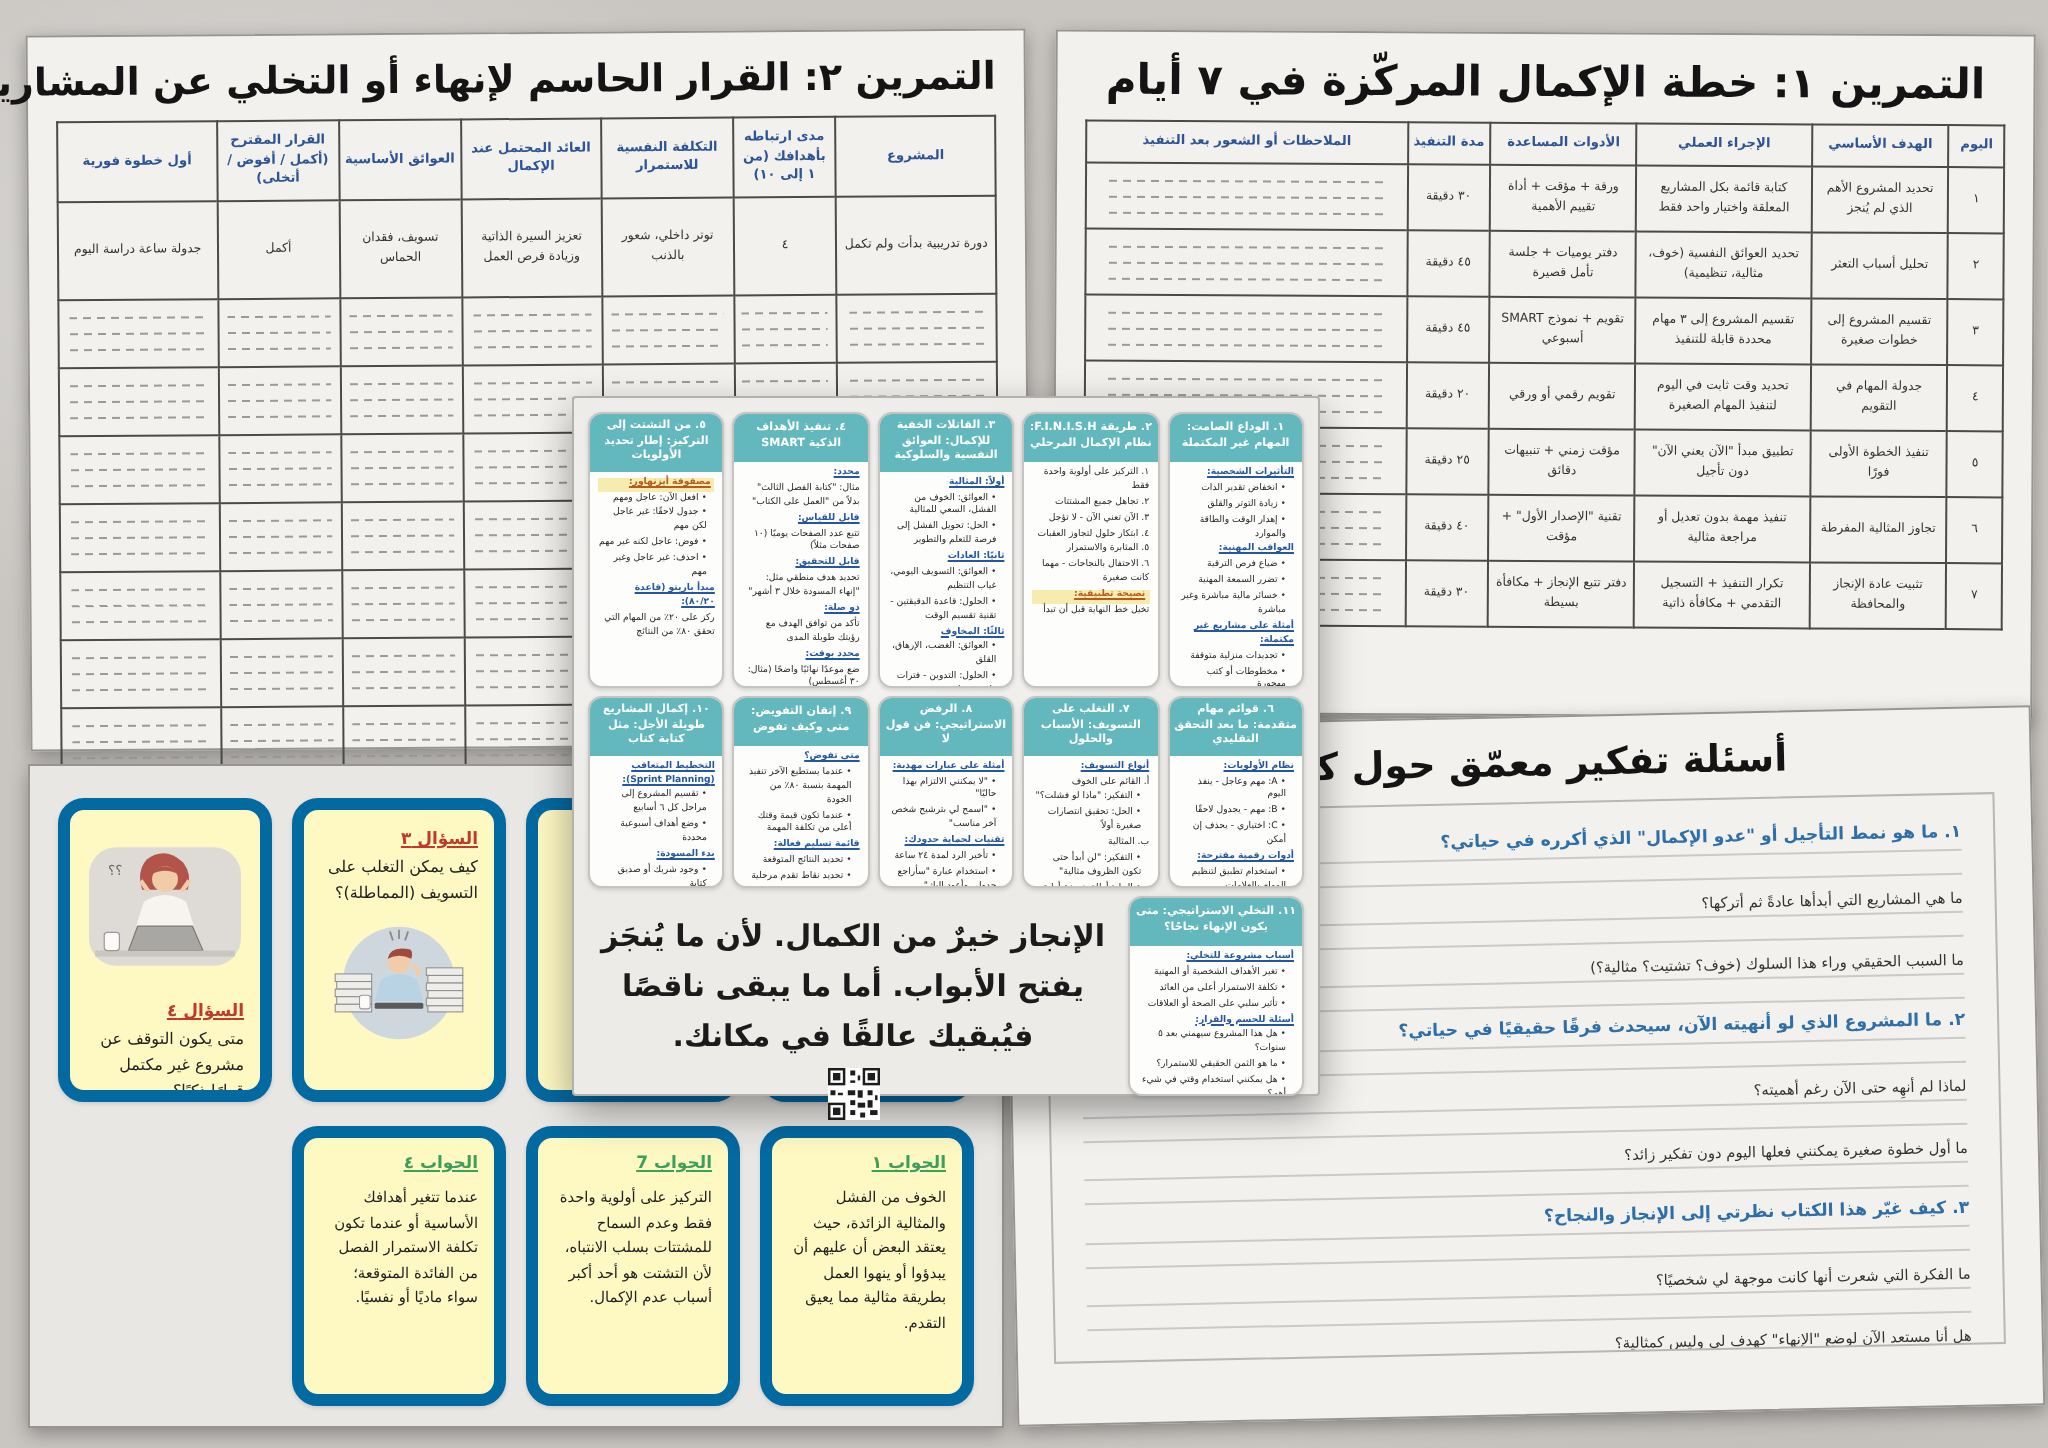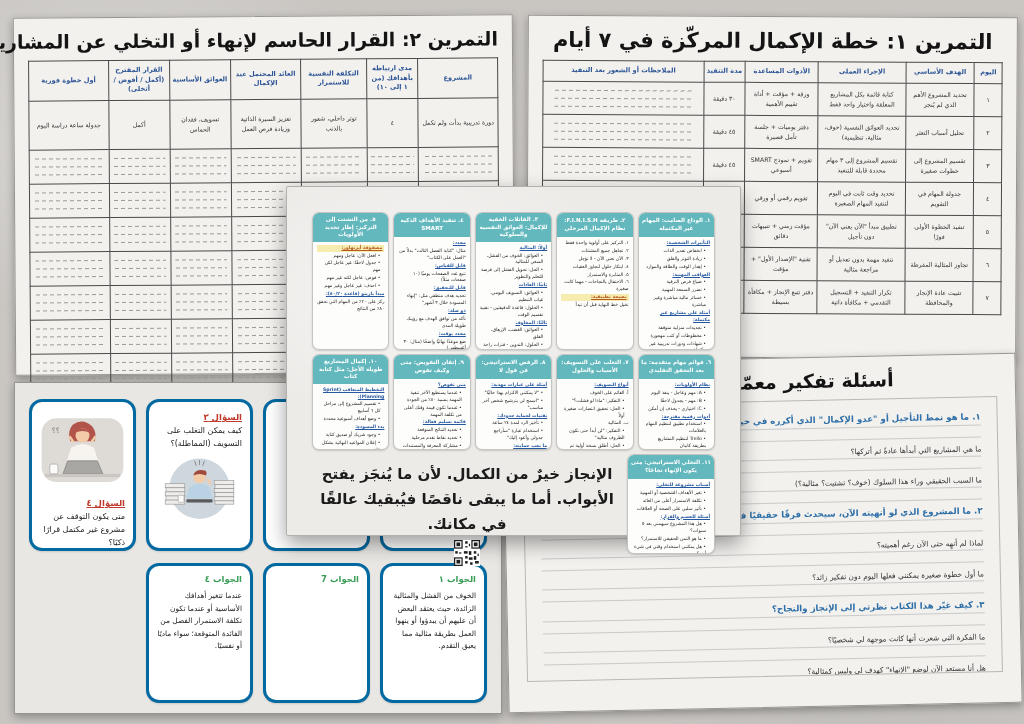--- a/index.html
+++ b/index.html
@@ -26,23 +26,23 @@
     background-image:
       repeating-linear-gradient(90deg,#9a9a9a 0 4px,transparent 4px 7px),
       repeating-linear-gradient(90deg,#9a9a9a 0 4px,transparent 4px 7px),
       repeating-linear-gradient(90deg,#9a9a9a 0 4px,transparent 4px 7px);
     background-size:86% 1px,86% 1px,86% 1px;
     background-position:center 8px,center 16px,center 24px;}
   tr.empty td{height:27px;}
   tr.filled td{height:42px;}
 
   
-  .card-sum{position:absolute;left:286px;top:186px;width:455px;height:350px;z-index:3;
+  .card-sum{position:absolute;left:286px;top:198px;width:374px;height:350px;z-index:3;
     background:#edebe8;border:1px solid #b3b1ae;border-radius:2px;
-    box-shadow:0 8px 20px rgba(0,0,0,.38);box-sizing:border-box;padding:25px;direction:rtl;
+    box-shadow:0 8px 20px rgba(0,0,0,.38);box-sizing:border-box;padding:7px;direction:rtl;
     background-image:radial-gradient(ellipse 300px 200px at 30% 30%, rgba(255,255,255,.5), transparent 70%);}
   .srow{display:grid;grid-template-columns:repeat(5,1fr);gap:4px;margin-bottom:4px;}
   .ms{background:#fdfdfc;border:1px solid #c6c4c1;border-radius:7px;overflow:hidden;
     box-shadow:0 1px 2px rgba(0,0,0,.15);}
   .row1 .ms{height:136px;}
   .row2 .ms{height:94px;}
   .ms-head{background:#62b8bd;color:#fff;font-size:5.6px;font-weight:bold;text-align:center;
     padding:3px 2px;line-height:1.35;min-height:18px;display:flex;align-items:center;justify-content:center;}
   .ms-body{padding:3px 4px;font-size:4.6px;line-height:1.5;color:#1f1f1f;text-align:right;overflow:hidden;}
   .ms-line{margin-bottom:1px;}
@@ -54,24 +54,24 @@
   .sbottom .ms{height:98px;}
   .quote-wrap{display:flex;flex-direction:column;align-items:center;justify-content:flex-start;}
   .quote{font-size:15px;font-weight:800;color:#1b1b1b;text-align:center;line-height:1.65;padding:8px 6px 2px;}
   .qr{margin-top:2px;}
 
   
   .page-qa{left:14px;top:382px;width:488px;height:332px;background:#e8e7e4;z-index:2;padding:16px 14px;}
   .qa-row{display:grid;grid-template-columns:repeat(4,1fr);gap:10px;direction:rtl;}
   .qa-row.top{height:152px;margin-bottom:12px;}
   .qa-row.bot{height:140px;}
-  .qcard,.acard{background:#ffffff;border:3px solid #0369a1;border-radius:13px;
+  .qcard,.acard{background:#fef9c3;border:6px solid #0369a1;border-radius:13px;
     box-sizing:border-box;padding:8px 8px;overflow:hidden;box-shadow:0 1px 2px rgba(0,0,0,.12);}
   .q-label{color:#c0392b;font-size:8.5px;font-weight:bold;text-decoration:underline;margin:2px 0 3px;}
-  .a-label{color:#3da05a;font-size:8.5px;font-weight:bold;margin:0 0 6px;}
+  .a-label{color:#3da05a;font-size:8.5px;font-weight:bold;text-decoration:underline;margin:0 0 6px;}
   .q-text{font-size:8px;font-weight:normal;color:#222;line-height:1.6;}
   .a-text{font-size:7.4px;color:#222;line-height:1.7;text-align:right;}
   .ill-circle{width:62px;height:62px;border-radius:50%;background:#d4d9de;margin:8px auto;}
 
   
   .page-deep{left:505px;top:358px;width:514px;height:350px;padding:10px 18px;transform:rotate(-1.2deg);z-index:2;}
   .deep-title{font-size:19px;font-weight:800;text-align:center;color:#141414;margin:2px 0 8px;white-space:nowrap;}
   .deep-sheet{border:1px solid #b9b7b4;padding:8px 16px 6px;height:276px;overflow:hidden;box-sizing:border-box;}
   .dq{color:#2e6fa8;font-size:8.6px;font-weight:bold;padding:6px 0 3px;border-bottom:1px solid #c9c9c9;}
   .dsub{font-size:7.4px;color:#333;padding:7px 0 2px;border-bottom:1px solid #c9c9c9;text-align:right;}
@@ -335,20 +335,21 @@
     </div>
     <div class="qa-row bot">
 
         <div class="acard">
           <div class="a-label">الجواب ١</div>
           <div class="a-text">الخوف من الفشل والمثالية الزائدة، حيث يعتقد البعض أن عليهم أن يبدؤوا أو ينهوا العمل بطريقة مثالية مما يعيق التقدم.</div>
         </div>
 
         <div class="acard">
           <div class="a-label">الجواب 7</div>
+          <div class="a-text">التركيز على أولوية واحدة فقط وعدم السماح للمشتتات بسلب الانتباه، لأن التشتت هو أحد أكبر أسباب عدم الإكمال.</div>
         </div>
 
 
         <div class="acard">
           <div class="a-label">الجواب ٤</div>
           <div class="a-text">عندما تتغير أهدافك الأساسية أو عندما تكون تكلفة الاستمرار الفصل من الفائدة المتوقعة؛ سواء ماديًا أو نفسيًا.</div>
         </div>
 
     </div>
   </div>

